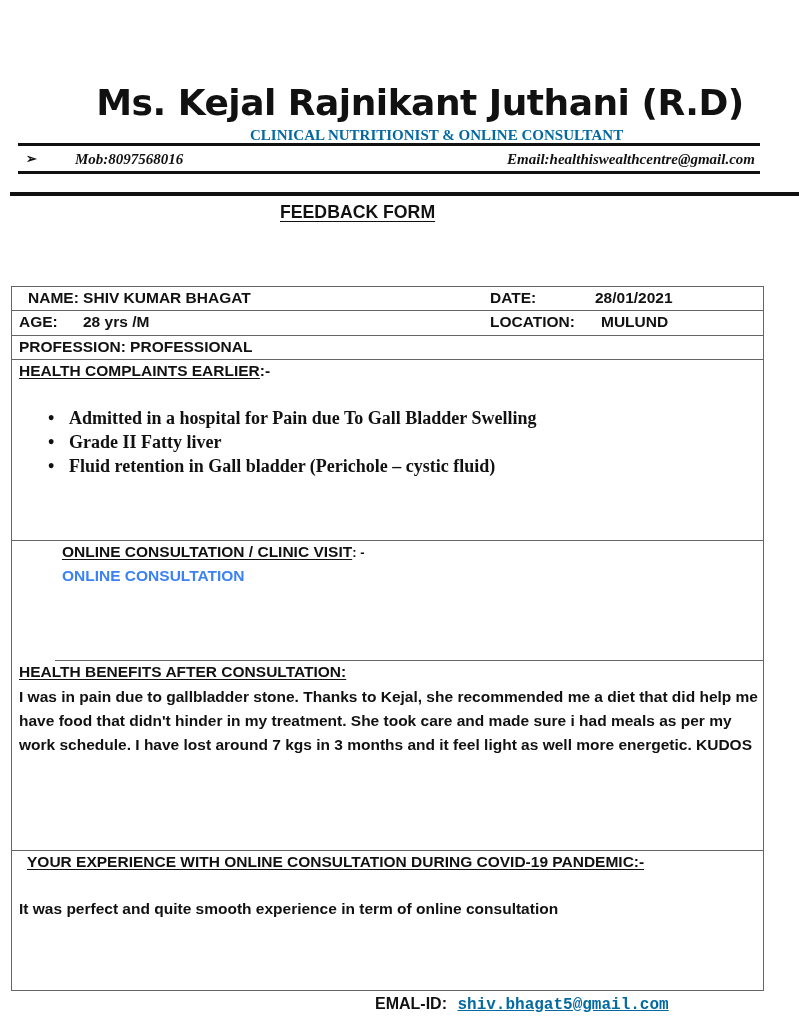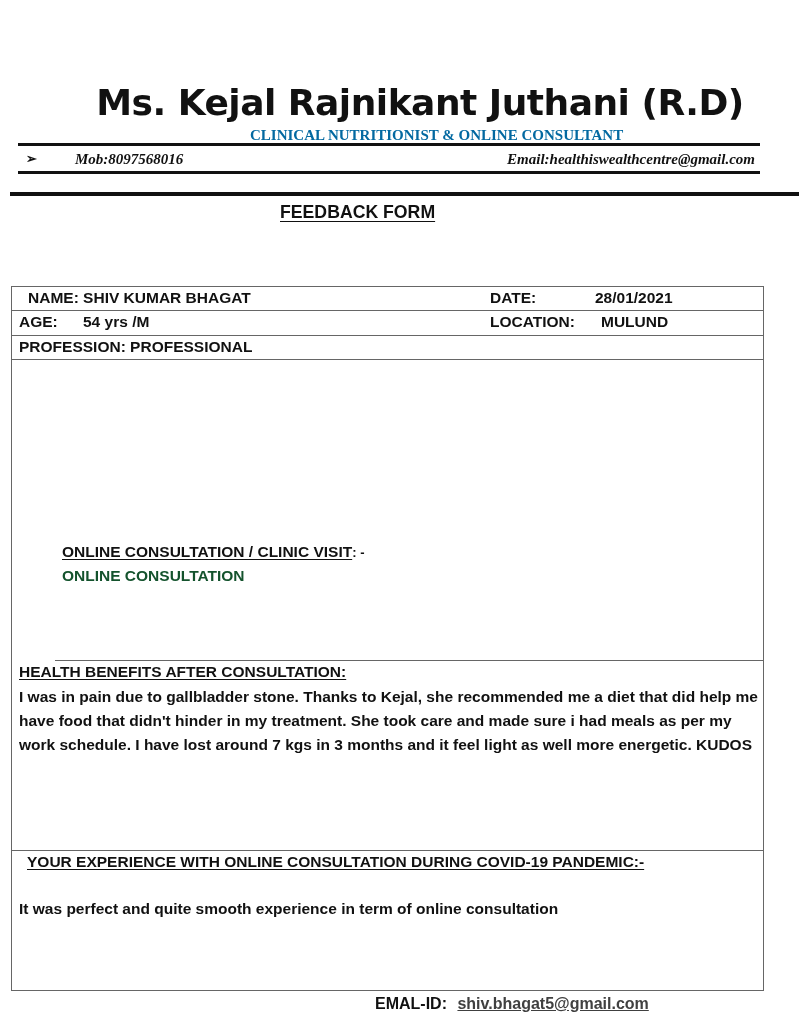--- a/index.html
+++ b/index.html
@@ -35,26 +35,26 @@
     .row { position: absolute; left: 0; right: 0; border-bottom: 1.5px solid #666; box-sizing: border-box; }
     .row:last-child { border-bottom: none; }
     .cell { position: absolute; top: 2px; white-space: nowrap; }
     .u { text-decoration: underline; text-underline-offset: 2px; }
     .bullets {
       position: absolute; left: 36px; top: 46px; margin: 0; padding: 0; list-style: none;
       font-family: "Liberation Serif", serif; font-weight: bold; font-size: 18px;
     }
     .bullets li { position: relative; padding-left: 21px; height: 24px; line-height: 24px; }
     .bullets li::before { content: "\2022"; position: absolute; left: 0; top: 0; font-size: 18px; }
-    .blue { color: #14532d; }
+    .blue { color: #3b82f6; }
     .para { position: absolute; left: 7px; top: 24px; width: 740px; line-height: 24px; white-space: normal; }
     .footer {
       left: 375px; top: 995px; font-family: "Liberation Sans", sans-serif; font-weight: bold; font-size: 16px; color: #111;
     }
-    .footer a { color: #404040; text-decoration: underline; margin-left: 6px; }
+    .footer a { color: #0369a1; text-decoration: underline; margin-left: 6px; font-family: Liberation Mono, monospace; }
   </style>
 </head>
 <body>
 
 <div class="abs title">Ms. Kejal Rajnikant Juthani (R.D)</div>
 <div class="abs subtitle">CLINICAL NUTRITIONIST &amp; ONLINE CONSULTANT</div>
 
 <div class="abs hline" style="left:18px; width:742px; top:143px; height:3px;"></div>
 
 <div class="abs contact-row">
@@ -71,29 +71,37 @@
 <div class="abs table">
 
   <div class="row" style="top:0; height:24px;">
     <span class="cell" style="left:16px;">NAME: SHIV KUMAR BHAGAT</span>
     <span class="cell" style="left:478px;">DATE:</span>
     <span class="cell" style="left:583px;">28/01/2021</span>
   </div>
 
   <div class="row" style="top:24px; height:25px;">
     <span class="cell" style="left:7px;text-align:center;">AGE:</span>
-    <span class="cell" style="left:71px;">54 yrs /M</span>
+    <span class="cell" style="left:71px;">28 yrs /M</span>
     <span class="cell" style="left:478px;">LOCATION:</span>
     <span class="cell" style="left:589px;">MULUND</span>
   </div>
 
   <div class="row" style="top:49px; height:24px;">
     <span class="cell" style="left:7px;">PROFESSION: PROFESSIONAL</span>
   </div>
 
+  <div class="row" style="top:73px; height:181px;">
+    <span class="cell" style="left:7px;"><span class="u">HEALTH COMPLAINTS EARLIER</span><span>:-</span></span>
+    <ul class="bullets">
+      <li>Admitted in a hospital for Pain due To Gall Bladder Swelling</li>
+      <li>Grade II Fatty liver</li>
+      <li>Fluid retention in Gall bladder (Perichole – cystic fluid)</li>
+    </ul>
+  </div>
 
   <div class="row" style="top:254px; height:120px;margin-left:43px;">
     <span class="cell" style="left:7px;"><span class="u">ONLINE CONSULTATION / CLINIC VISIT</span><span style="font-size:13px;">: -</span></span>
     <span class="cell blue" style="left:7px; top:26px;">ONLINE CONSULTATION</span>
   </div>
 
   <div class="row" style="top:374px; height:190px;">
     <span class="cell u" style="left:7px;">HEALTH BENEFITS AFTER CONSULTATION:</span>
     <div class="para">I was in pain due to gallbladder stone. Thanks to Kejal, she recommended me a diet that did help me have food that didn't hinder in my treatment. She took care and made sure i had meals as per my work schedule. I have lost around 7 kgs in 3 months and it feel light as well more energetic. KUDOS</div>
   </div>

